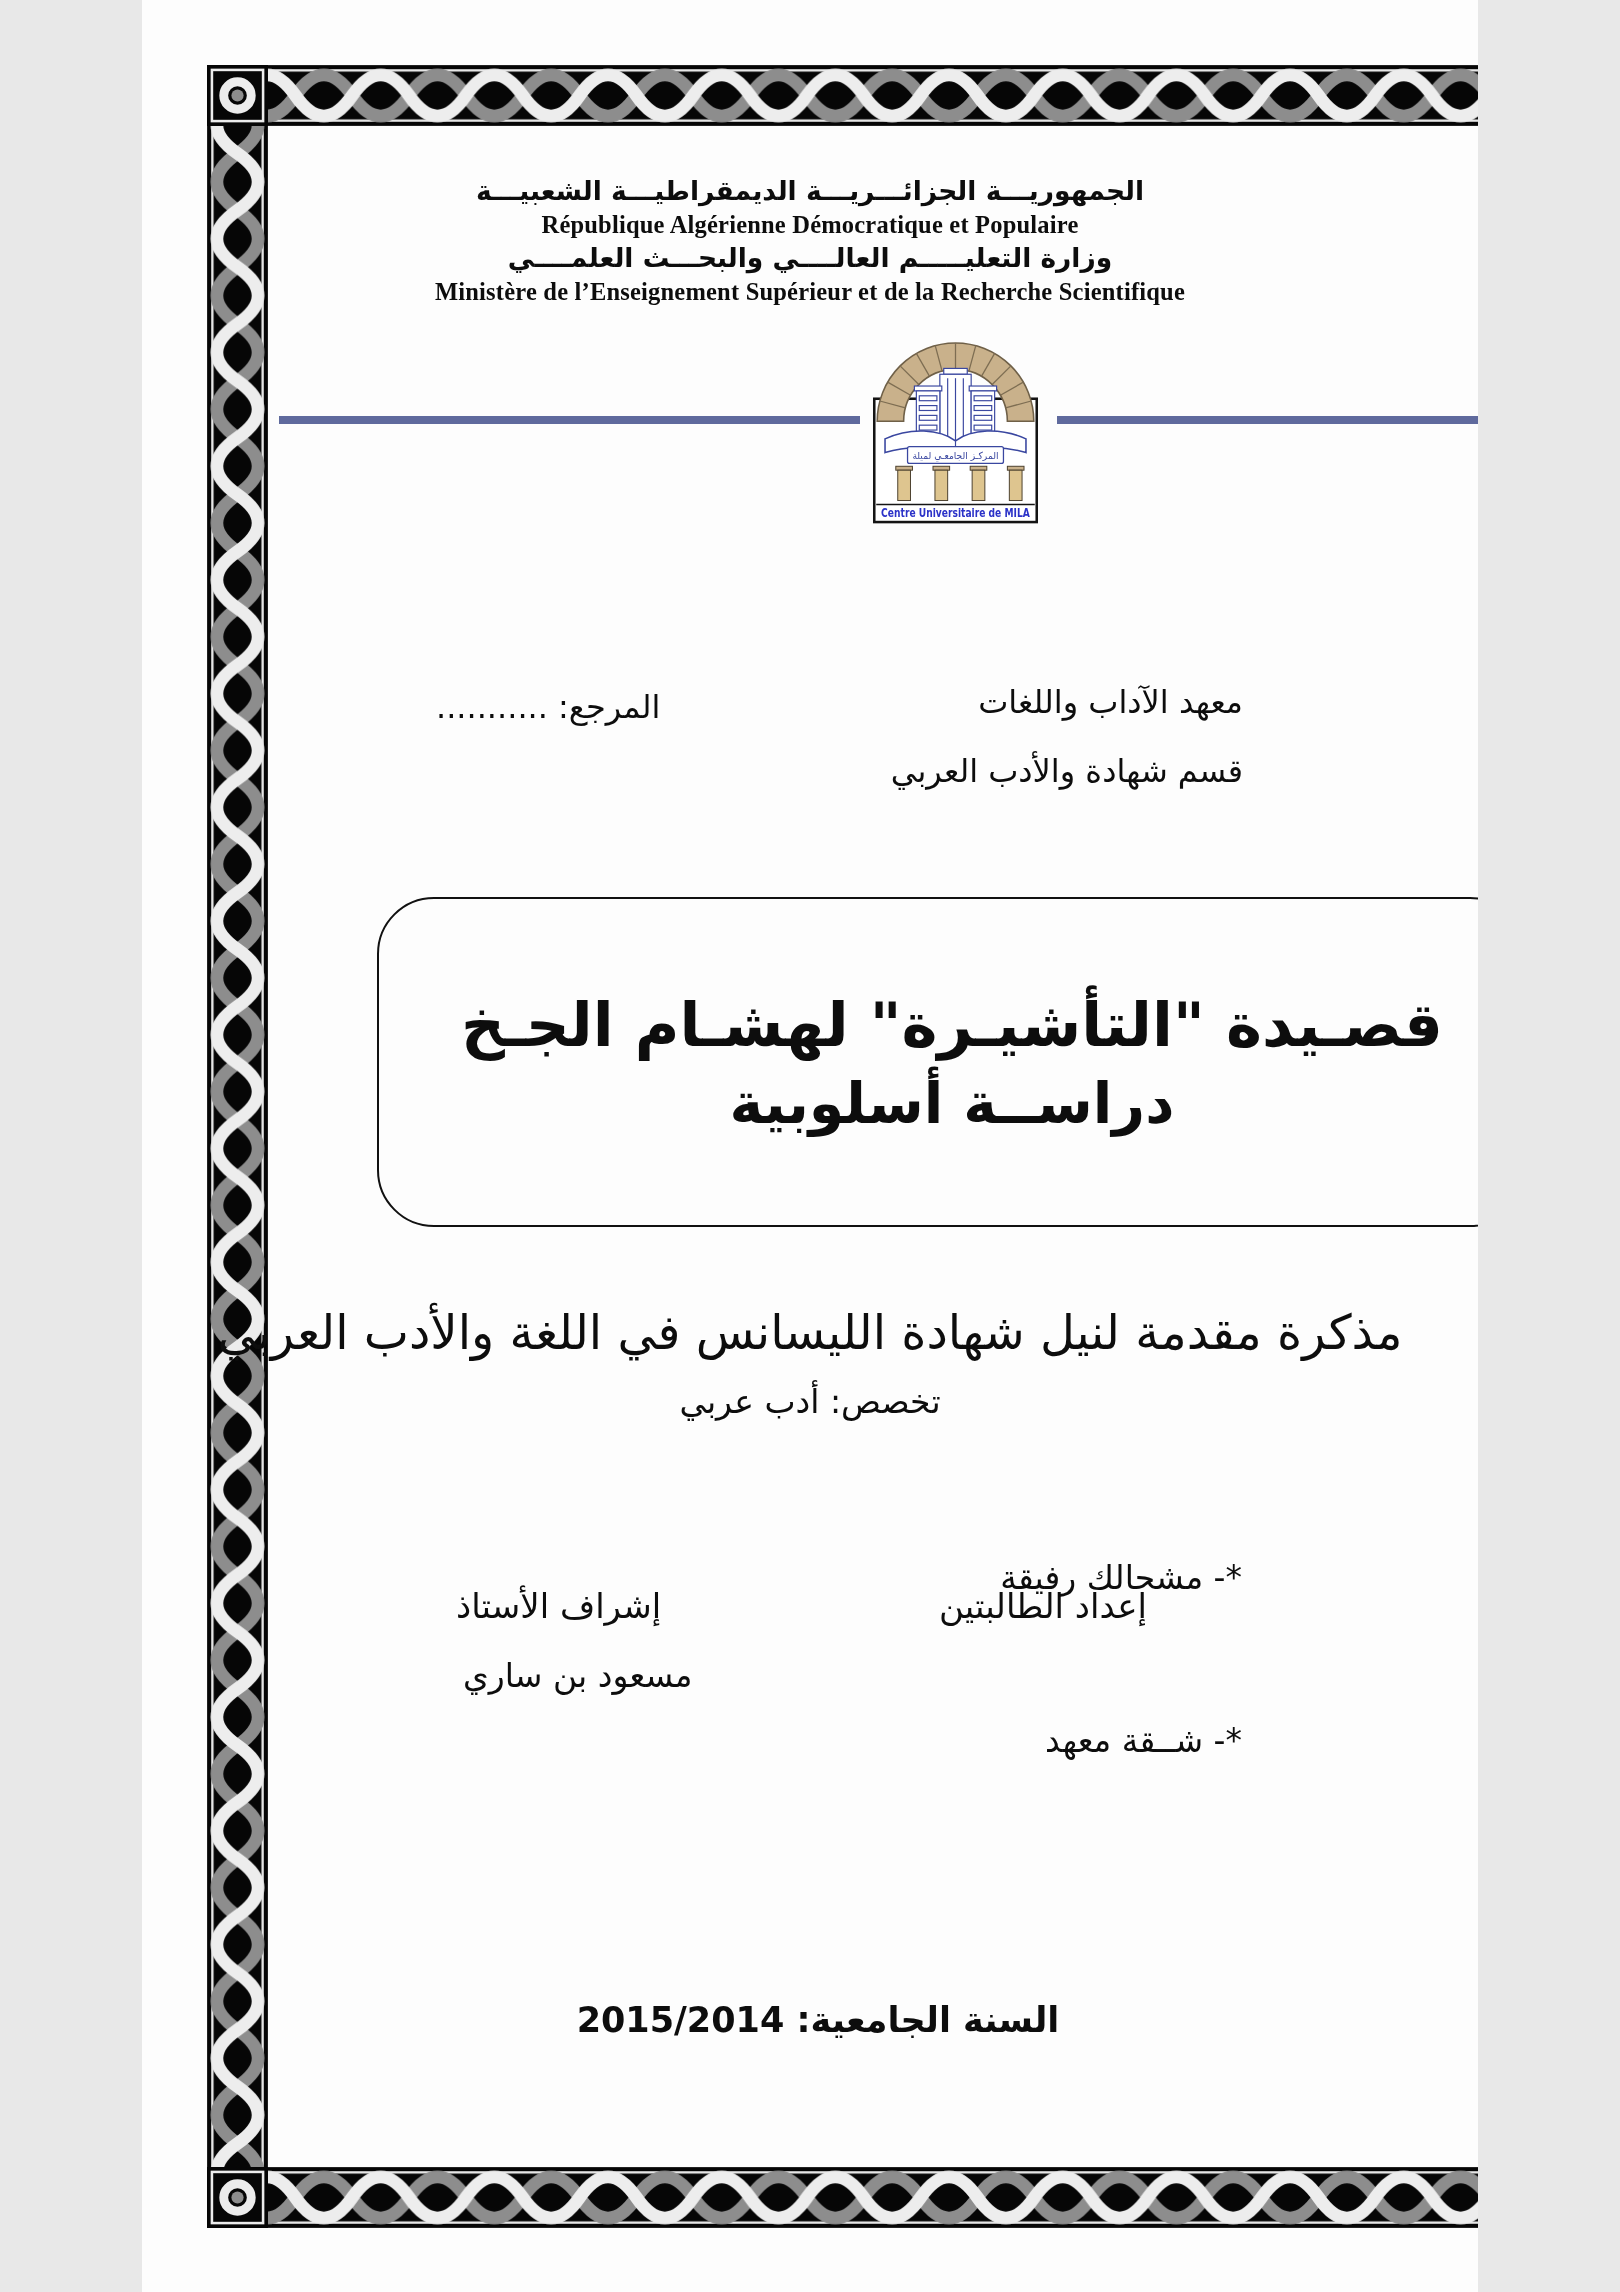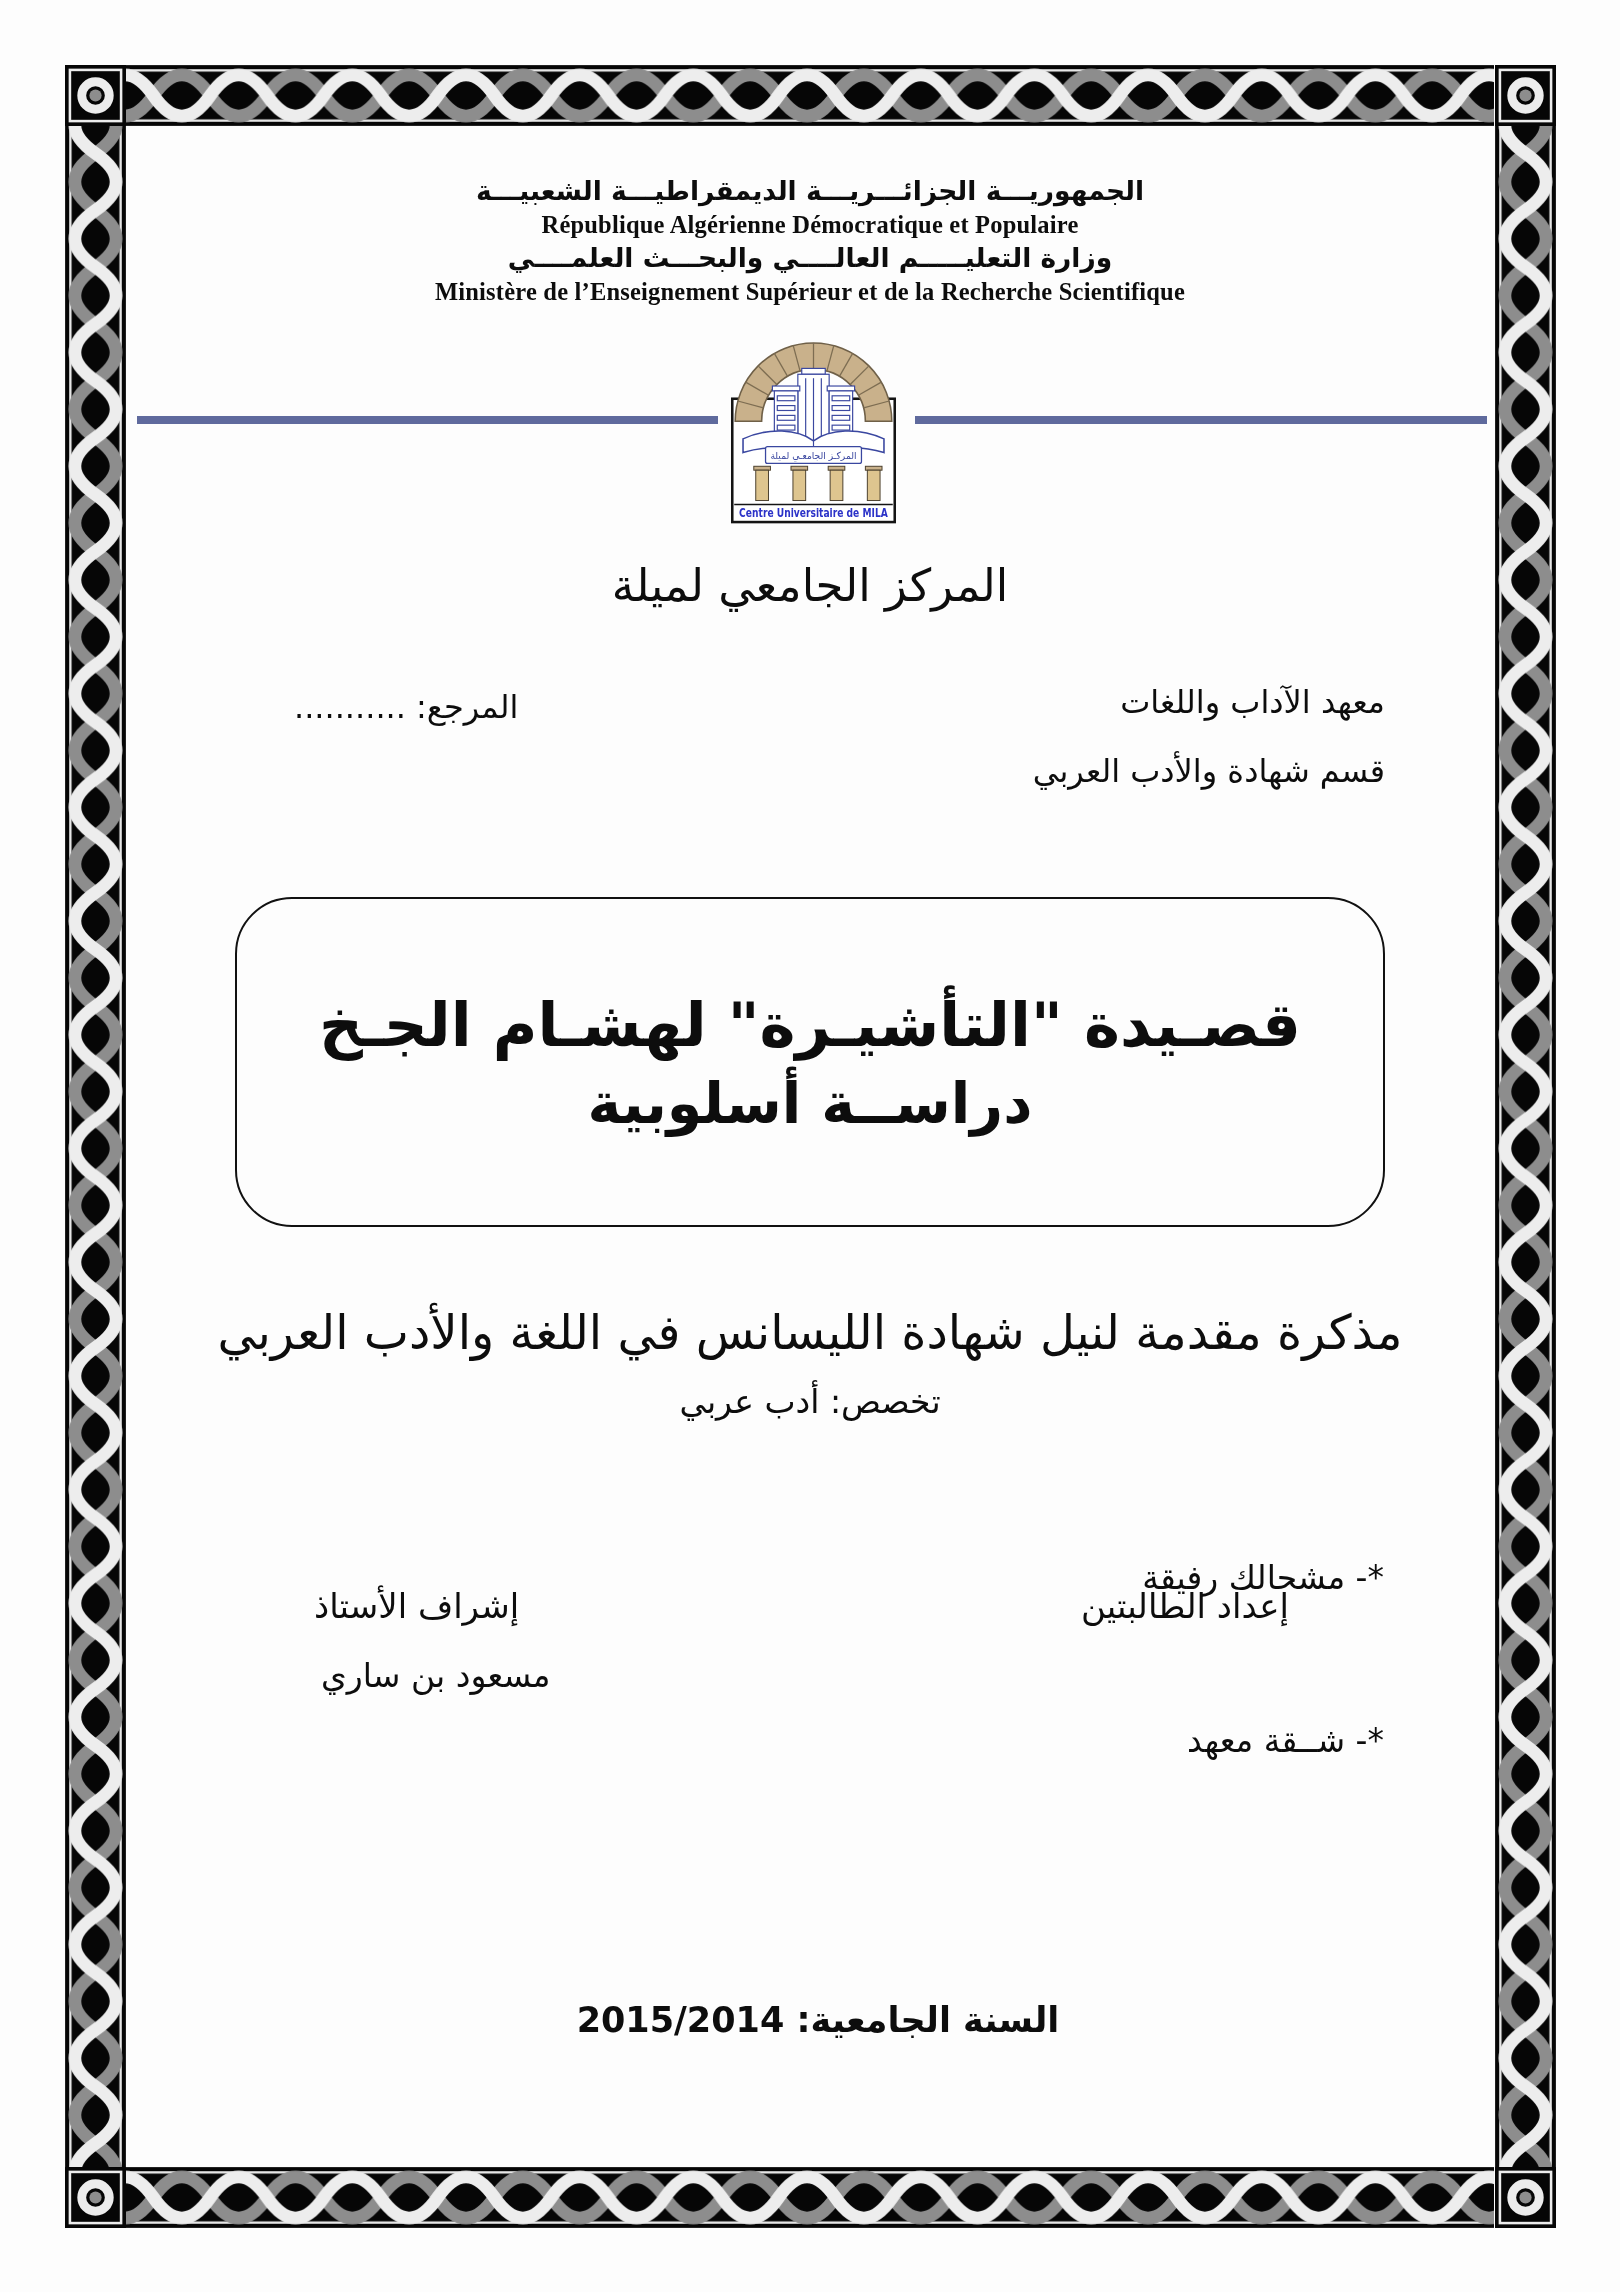--- a/index.html
+++ b/index.html
@@ -1,18 +1,18 @@
 <!DOCTYPE html>
 <html lang="ar"><head>
 <meta charset="utf-8">
 <style>
   html,body{margin:0;padding:0;background:#e8e8e8;}
   .page{
     position:relative;
-    width:1620px;height:2293px;
+    width:1336px;height:2293px;
     margin:0 auto;
     background:#fdfdfd;
     font-family:"DejaVu Sans",sans-serif;
     color:#0d0d0d;
     overflow:hidden;
   }
   .abs{position:absolute;}
   svg.border-strip, svg.border-corner{position:absolute;display:block;}
   
   .header-block{
@@ -188,21 +188,20 @@
       <rect x="101" y="128" width="17" height="4" fill="#c9b18b"></rect>
         <rect x="103" y="132" width="13" height="31" fill="#dec58f"></rect>
       <rect x="139" y="128" width="17" height="4" fill="#c9b18b"></rect>
         <rect x="141" y="132" width="13" height="31" fill="#dec58f"></rect>
     </g>
 
     <line x1="5" y1="167" x2="167" y2="167" stroke="#141414" stroke-width="1.4"></line>
     <text x="86" y="180" text-anchor="middle" font-size="12" font-weight="bold" fill="#2b32c8" textLength="152" lengthAdjust="spacingAndGlyphs">Centre Universitaire de MILA</text>
   </svg>
 
-  <div class="abs univ-name">المركز الجامعي لميلة</div>
 
   <div class="abs affil">
     <div>معهد الآداب واللغات</div>
     <div class="dept">قسم شهادة والأدب العربي</div>
   </div>
   <div class="abs reference">المرجع: ...........</div>
 
   <div class="abs title-box">
     <div class="title-l1">قصـيدة "التأشيـرة" لهشـام الجـخ</div>
     <div class="title-l2">دراســة أسلوبية</div>

